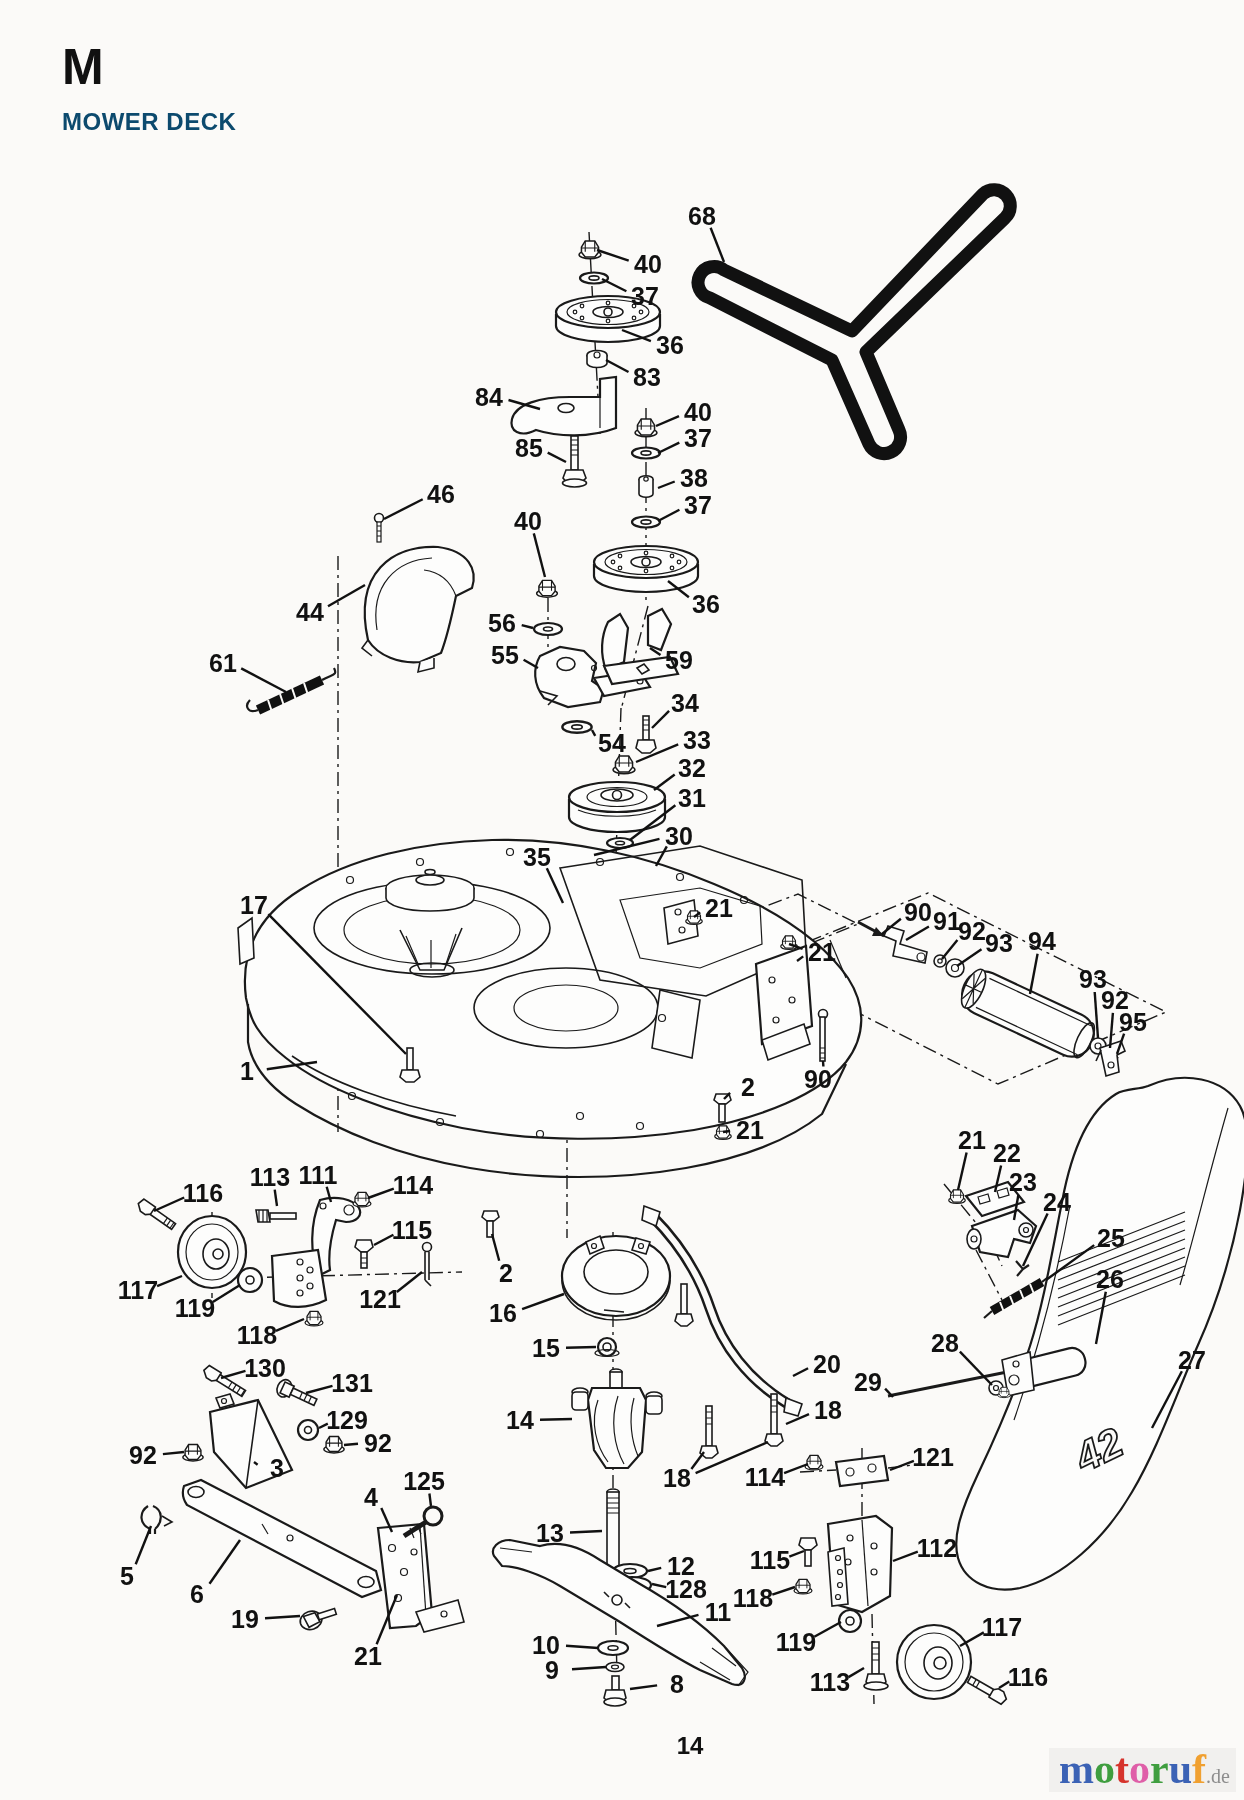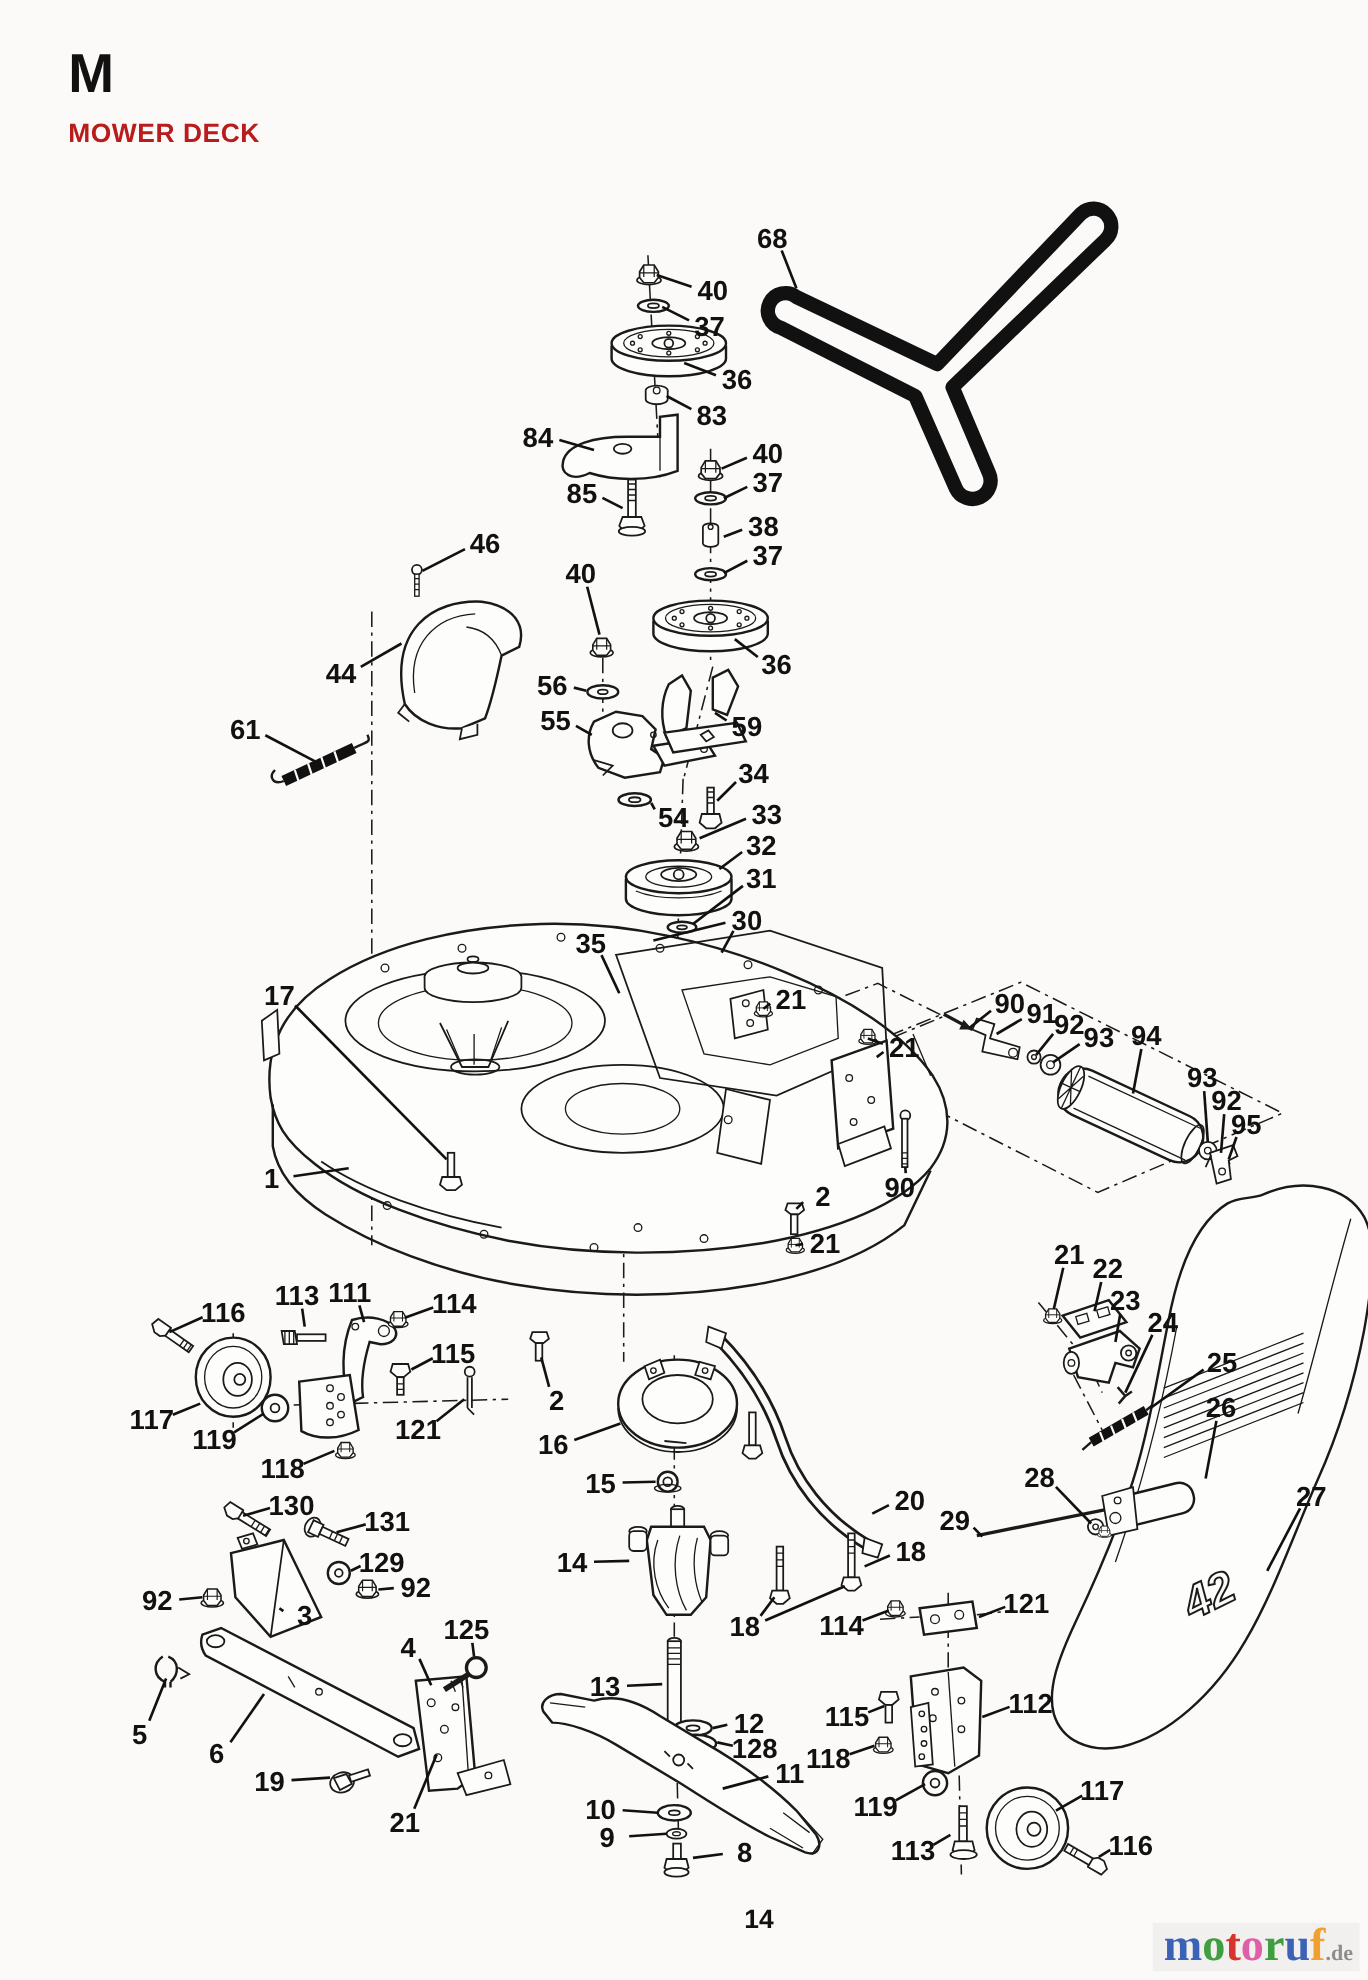--- a/index.html
+++ b/index.html
@@ -1,23 +1,23 @@
 <!DOCTYPE html>
 <html><head>
 <meta charset="utf-8">
 <style>
   html,body{margin:0;padding:0;background:#e8e8e8;}
   #page{position:relative;width:1244px;height:1800px;background:#fbfaf8;margin:0 auto;
         font-family:"Liberation Sans","DejaVu Sans",sans-serif;overflow:hidden;}
   #section-letter{position:absolute;left:62px;top:38px;font-size:50px;font-weight:bold;color:#111;letter-spacing:1px;}
-  #deck-title{position:absolute;left:62px;top:108px;font-size:24px;font-weight:bold;color:#b91c1c;letter-spacing:.5px;}
+  #deck-title{position:absolute;left:62px;top:108px;font-size:24px;font-weight:bold;color:#0c4a6e;letter-spacing:.5px;}
   #page-num{position:absolute;left:660px;top:1732px;width:60px;text-align:center;font-size:24px;font-weight:bold;color:#111;}
   #watermark{position:absolute;right:8px;bottom:8px;font-family:"Liberation Serif","DejaVu Serif",serif;
              font-size:42px;font-weight:bold;background:#f1f0ee;padding:0 6px 2px 10px;line-height:1;}
-  #watermark .de{font-size:20px;color:#8d8d8d;font-weight:bold;text-align:center;}
+  #watermark .de{font-size:20px;color:#8d8d8d;font-weight:normal;text-align:center;}
   svg{position:absolute;left:0;top:0;}
   svg text.callout{font-family:"Liberation Sans","DejaVu Sans",sans-serif;font-size:25px;font-weight:bold;fill:#111;text-anchor:middle;}
   .ln{stroke:#1a1a1a;fill:none;}
   .fw{fill:#fdfdfc;stroke:#1a1a1a;}
   .s1{stroke-width:1.2;} .s15{stroke-width:1.6;} .s2{stroke-width:2.2;} .s3{stroke-width:3;}
   .dash{stroke:#1a1a1a;fill:none;stroke-width:1.4;stroke-dasharray:14 5 3 5;}
 </style>
 </head>
 <body>
 

